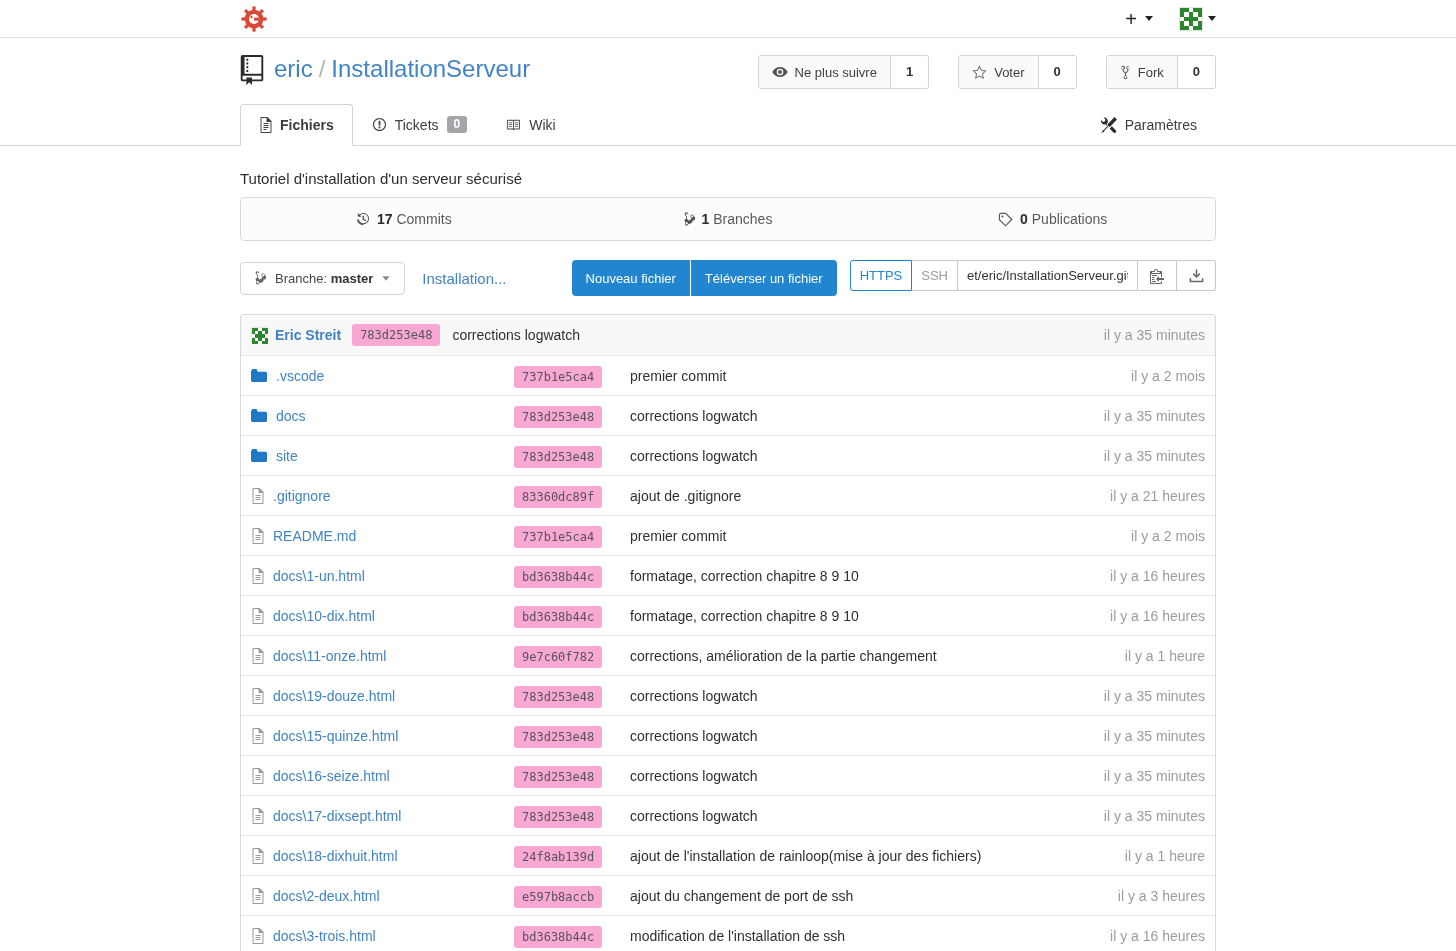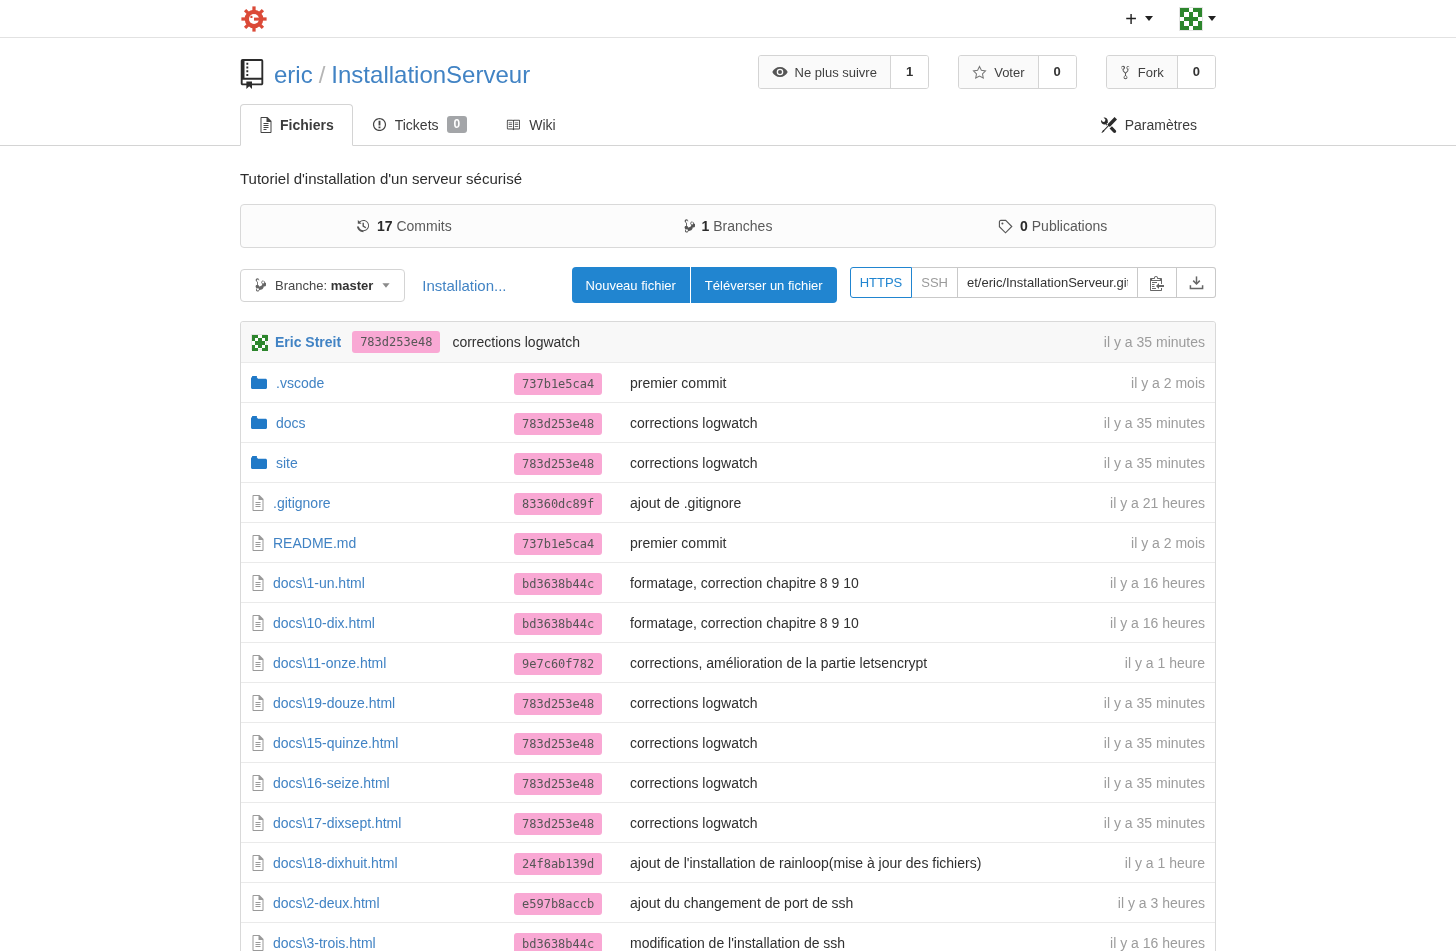--- a/index.html
+++ b/index.html
@@ -17,21 +17,21 @@
   .nav { height:37px; display:flex; align-items:center; }
   .nav-logo { display:flex; align-items:center; margin-right:34px; cursor:pointer; }
   .nav-item { margin-right:44px; color:#3b3b3b; font-size:14px; cursor:pointer; }
   .nav-right { margin-left:auto; display:flex; align-items:center; }
   .nav-plus { font-size:20px; font-weight:400; color:#222; line-height:1; margin-right:8px; cursor:pointer; }
   .caret { width:0; height:0; border-left:4.5px solid transparent; border-right:4.5px solid transparent; border-top:5px solid #222; display:inline-block; }
   .nav-caret1 { margin-right:26px; cursor:pointer; }
   .nav-avatar { width:24px; height:24px; margin-right:5px; border:1px solid #e5e5e5; background:#fff; cursor:pointer; }
 
   
-  .repo-header { display:flex; align-items:flex-end; padding:17px 0 12px; }
+  .repo-header { display:flex; align-items:flex-start; padding:17px 0 12px; }
   .repo-icon { color:#333; margin-right:10px; }
   .repo-title { font-size:24px; font-weight:400; color:#4183c4; }
   .repo-title .sep { color:#b5b5b5; padding:0 6px; font-weight:300; }
   .repo-title a { color:#4183c4; }
   .repo-actions { margin-left:auto; display:flex; gap:29px;padding-left:34px; }
   .action-group { display:flex; border:1px solid #d4d4d4; border-radius:3px; overflow:hidden; font-size:13px; background:#fff; }
   .action-btn { display:flex; align-items:center; gap:7px; padding:8px 13px; background:#fafafa; color:#404040; border-right:1px solid #d4d4d4; cursor:pointer; white-space:nowrap; }
   .action-count { padding:8px 15px; font-weight:bold; color:#333; background:#fff; cursor:pointer; }
 
   
@@ -39,21 +39,21 @@
   .tabs { display:flex; align-items:flex-end; }
   .tab { display:flex; align-items:center; gap:8px; padding:12px 18px; font-size:14px; color:#3c3c3c; margin-bottom:-1px; cursor:pointer; border:1px solid transparent; }
   .tab.active { background:#fff; border:1px solid #d4d4d4; border-bottom-color:#fff; border-radius:4px 4px 0 0; font-weight:bold; }
   .tab-badge { background:#a3a5a8; color:#fff; font-size:12px; font-weight:bold; padding:2px 7px; border-radius:3px; line-height:1.1; }
   .tab-settings { margin-left:auto; }
 
   
   .description { margin-top:24px; font-size:15px; color:#2d2d2d; }
 
   
-  .stats { display:flex; margin-top:17px; border:1px solid #d9d9d9; border-radius:4px; background:#fcfcfc; }
+  .stats { display:flex; margin-top:10px; border:1px solid #d9d9d9; border-radius:4px; background:#fcfcfc; }
   .stat { flex:1; display:flex; align-items:center; justify-content:center; gap:7px; padding:13px 0; font-size:14px; color:#5a5a5a; cursor:pointer; }
   .stat b { color:#2b2b2b; }
 
   
   .controls { display:flex; align-items:center; margin-top:19px; }
   .branch-btn { display:flex; align-items:center; gap:9px; border:1px solid #d4d4d4; border-radius:4px; background:#fff; padding:8px 14px; font-size:13px; color:#474747; cursor:pointer; }
   .branch-btn b { color:#333; }
   .branch-btn .caret { border-top-color:#8a8a8a; transform:scale(.9); }
   .breadcrumb-link { margin-left:17px; font-size:15px; color:#4183c4; cursor:pointer; }
   .controls-right { margin-left:auto; display:flex; align-items:stretch; }
@@ -418,21 +418,21 @@
   <div class="file-row">
     <span class="fname-cell">
       <span class="row-icon">
               <svg width="13" height="16" viewBox="0 0 12 16">
                 <path fill="#9a9a9a" d="M8 0H2C1.45 0 1 .45 1 1v14c0 .55.45 1 1 1h9c.55 0 1-.45 1-1V4L8 0zm3 15H2V1h5v4h4v10zM4 7h5v1H4V7zm0 2h5v1H4V9zm0 2h5v1H4v-1z"></path>
               </svg>
             </span>
       <a href="#" class="file-link">docs\11-onze.html</a>
     </span>
     <span class="fhash-cell"><span class="hash-badge">9e7c60f782</span></span>
-    <span class="fmsg">corrections, amélioration de la partie letsencrypt</span>
+    <span class="fmsg">corrections, amélioration de la partie changement</span>
     <span class="row-time">il y a 1 heure</span>
   </div>
 
   <div class="file-row">
     <span class="fname-cell">
       <span class="row-icon">
               <svg width="13" height="16" viewBox="0 0 12 16">
                 <path fill="#9a9a9a" d="M8 0H2C1.45 0 1 .45 1 1v14c0 .55.45 1 1 1h9c.55 0 1-.45 1-1V4L8 0zm3 15H2V1h5v4h4v10zM4 7h5v1H4V7zm0 2h5v1H4V9zm0 2h5v1H4v-1z"></path>
               </svg>
             </span>

